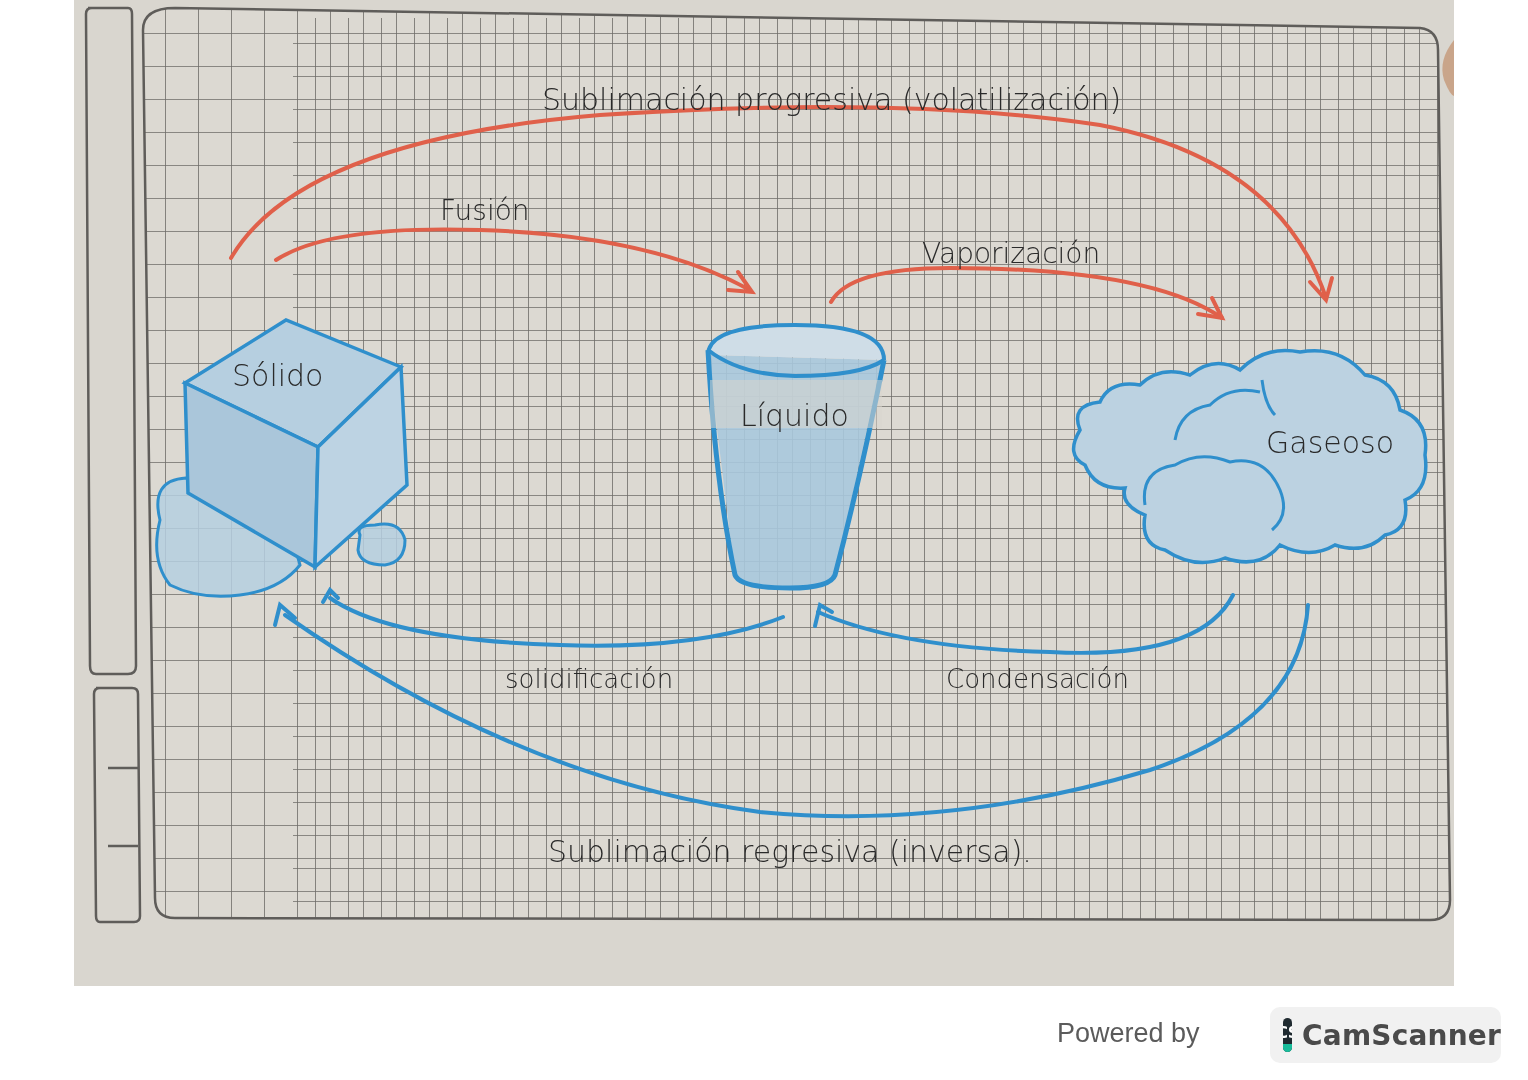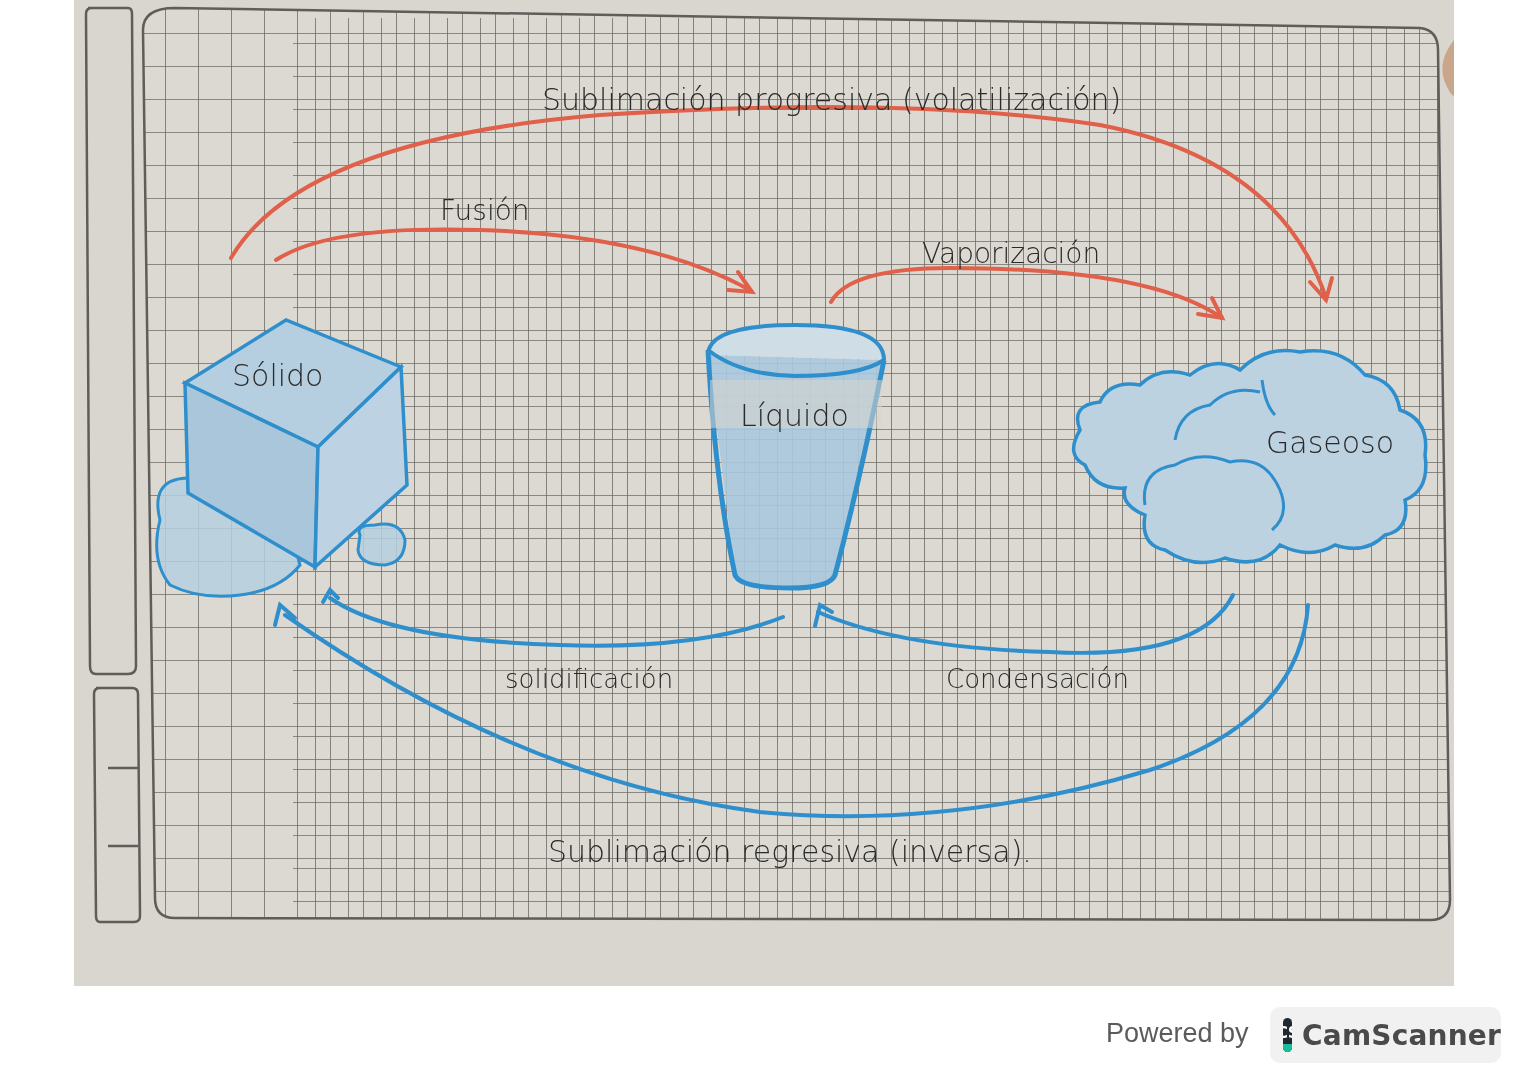--- a/index.html
+++ b/index.html
@@ -3,21 +3,21 @@
   <meta charset="utf-8">
   <style>
     html, body { margin: 0; padding: 0; background: #ffffff; }
     body { width: 1528px; height: 1080px; position: relative; overflow: hidden;
            font-family: "Liberation Sans", sans-serif; }
     .photo { position: absolute; left: 74px; top: 0; width: 1380px; height: 986px;
              background: #d9d6cf; overflow: hidden; }
     .photo svg { position: absolute; left: 0; top: 0; }
     .hand { font-family: "DejaVu Sans", sans-serif; fill: #2a2a2a; font-weight: 300; }
     .footer { position: absolute; left: 0; top: 986px; width: 1528px; height: 94px; background: #ffffff; }
-    .powered { position: absolute; left: 1106px; top: 1018px; font-size: 27px; color: #5b5b5b;
+    .powered { position: absolute; left: 1057px; top: 1018px; font-size: 27px; color: #5b5b5b;
                font-family: "Liberation Sans", sans-serif; }
     .cs-badge { position: absolute; left: 1270px; top: 1007px; width: 231px; height: 56px;
                 background: #f1f1f1; border-radius: 10px; display: flex; align-items: center; }
     .cs-logo { margin-left: 13px; width: 34px; height: 34px; border-radius: 6px; background: #1f2a30;
                position: relative; overflow: hidden; display: flex; align-items: flex-start; justify-content: center; }
     .cs-logo::after { content: ""; position: absolute; left: 0; bottom: 0; width: 100%; height: 8px; background: #19bc9b; }
     .cs-logo span { color: #fff; font-weight: bold; font-size: 16px; margin-top: 5px; letter-spacing: -0.5px;
                     font-family: "DejaVu Sans", sans-serif; }
     .cs-name { margin-left: 10px; font-size: 28px; color: #4a4a4a; font-weight: bold;
                font-family: "DejaVu Sans", sans-serif; letter-spacing: 0.2px; }

